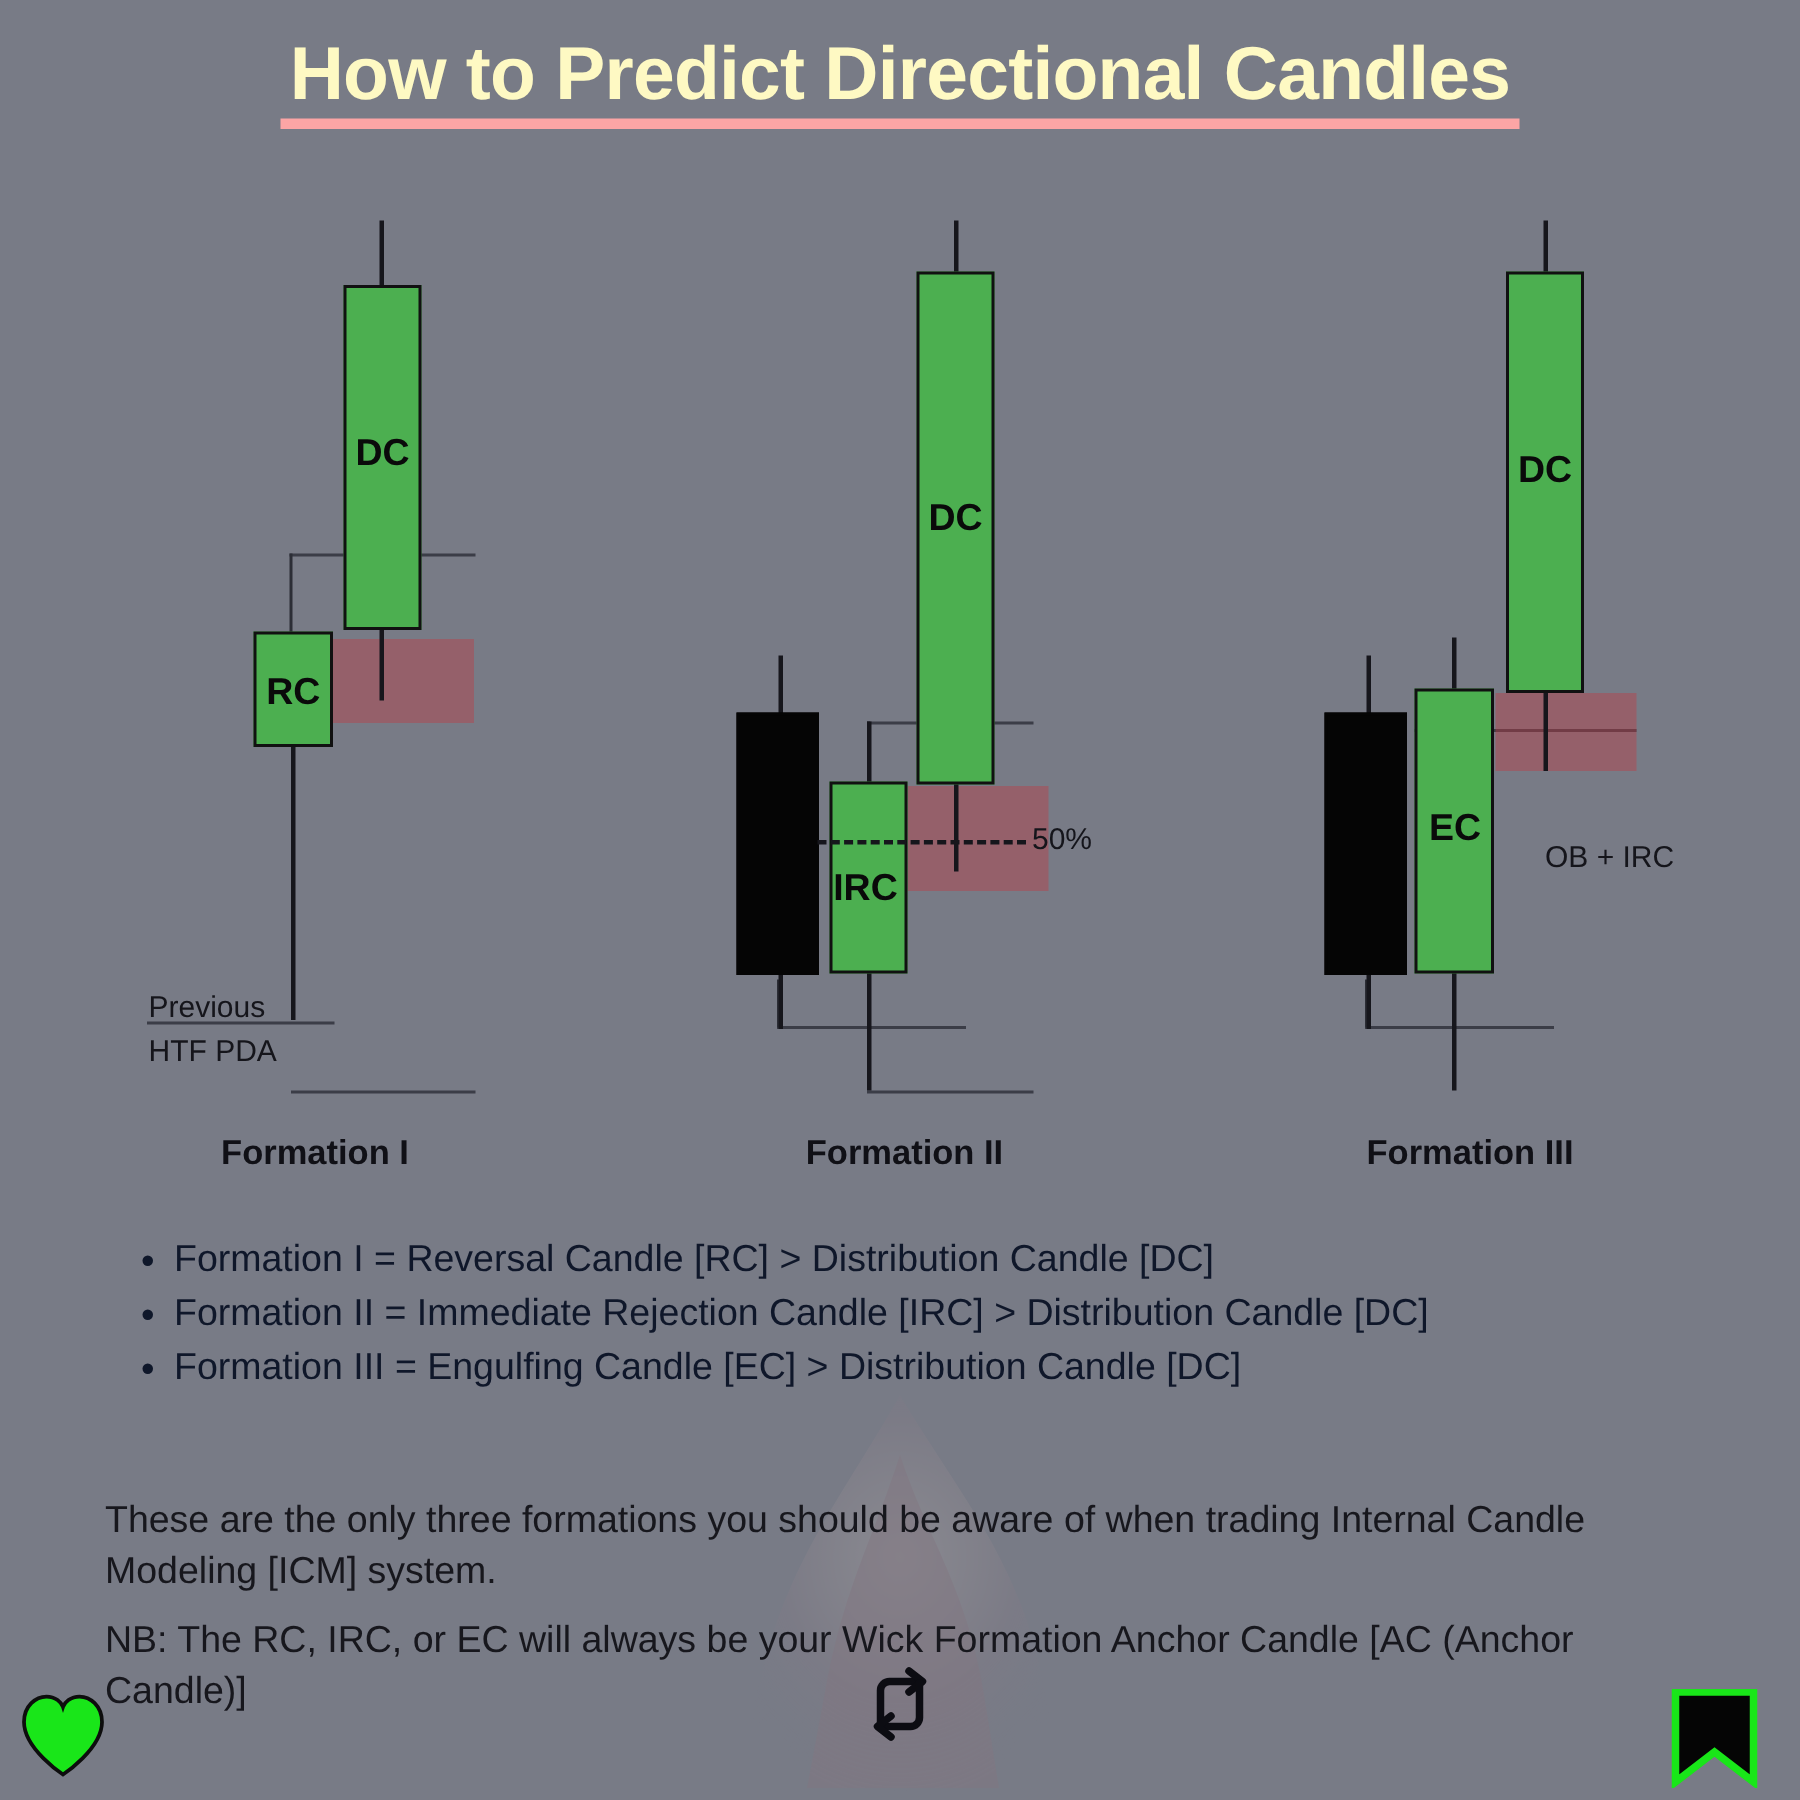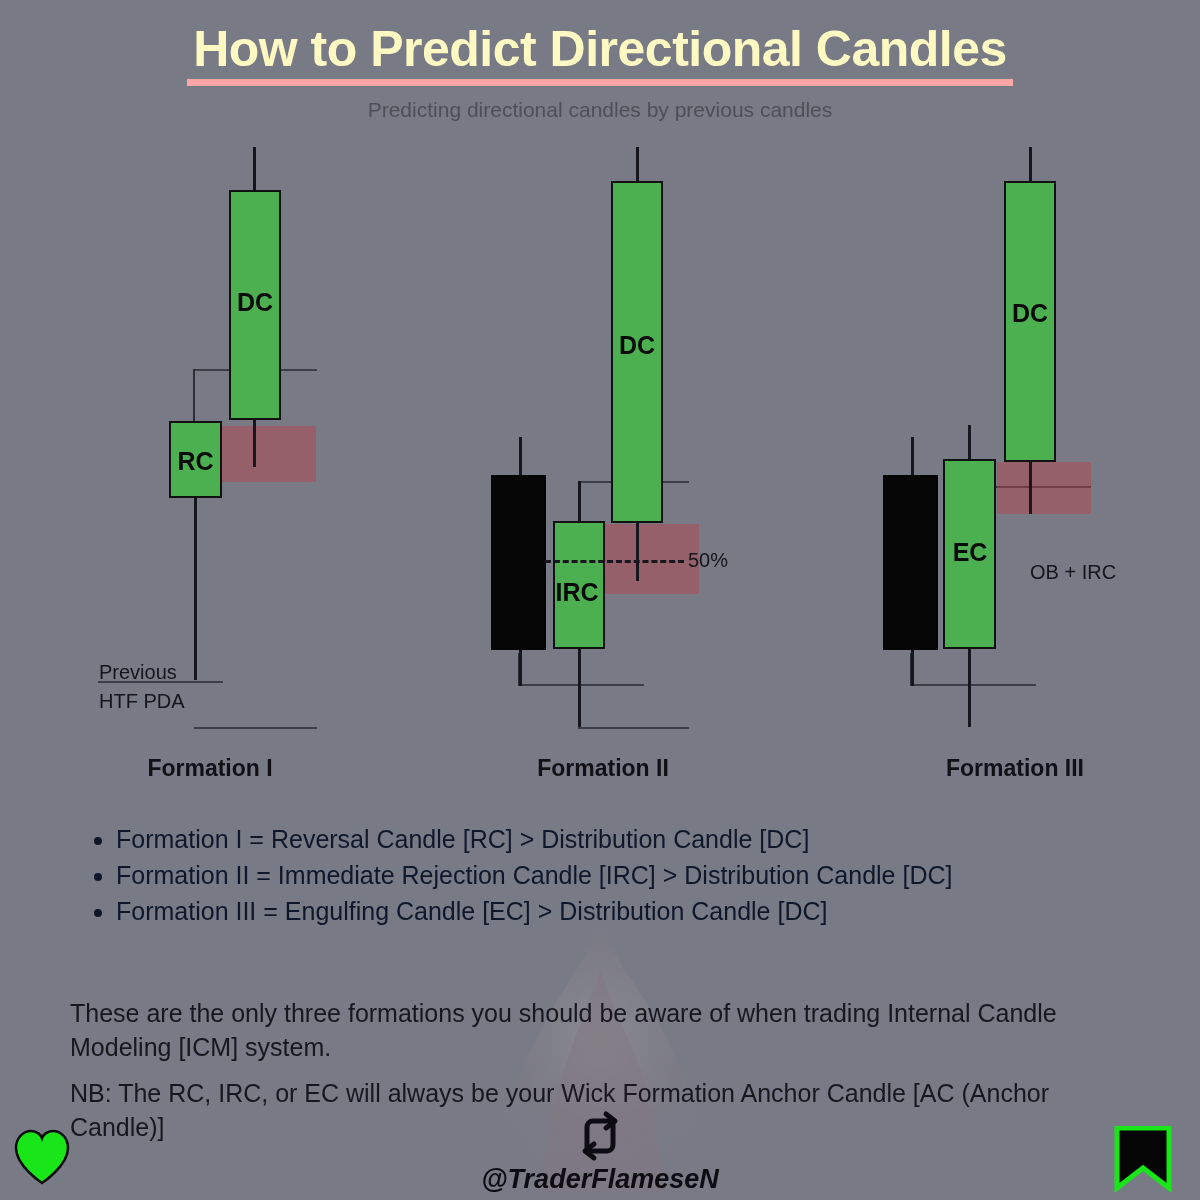--- a/index.html
+++ b/index.html
@@ -194,21 +194,20 @@
       <stop offset="60%" stop-color="#8d7a86"></stop>
       <stop offset="100%" stop-color="#787b86" stop-opacity="0"></stop>
     </radialGradient>
   </defs>
   <path d="M170 0 C205 60 250 110 265 190 L285 270 L55 270 L78 185 C96 108 138 58 170 0 Z" fill="url(#wmg)"></path>
   <path d="M170 40 C188 95 215 130 226 200 L236 262 L108 262 L120 198 C132 130 152 96 170 40 Z" fill="#b4606a" opacity="0.5"></path>
 </svg>
 
 <div id="header">
   <div id="title">How to Predict Directional Candles</div>
-  <div id="subtitle">Predicting directional candles by previous candles</div>
 </div>
 
 <div id="stage">
 
   <div class="wick" style="left:194px; top:440px; height:240px;"></div>
 
   <div class="guide-h" style="left:193px; top:369px; width:124px;"></div>
   <div class="guide-v" style="left:193px; top:369px; height:62px;"></div>
 
   <div class="guide-h" style="left:98px; top:681px; width:125px;"></div>
@@ -273,21 +272,21 @@
   <div class="candle-body bull" style="left:943px; top:459px; width:53px; height:190px;"></div>
   <div class="cand-label" style="left:936px; top:538px; width:68px;">EC</div>
 
   <div class="wick" style="left:1029px; top:147px; height:36px;"></div>
   <div class="wick" style="left:1029px; top:460px; height:54px;"></div>
   <div class="candle-body bull" style="left:1004px; top:181px; width:52px; height:281px;"></div>
   <div class="cand-label" style="left:1004px; top:299px; width:52px;">DC</div>
 
   <div class="annot" style="left:1030px; top:561px;">OB + IRC</div>
 
-  <div class="formation-label" style="left:980px; top:755px;margin-left:35px;">Formation III</div>
+  <div class="formation-label" style="left:980px; top:755px;">Formation III</div>
 </div>
 
 <div id="bullets">
   <ul>
     <li>Formation I = Reversal Candle [RC] &gt; Distribution Candle [DC]</li>
     <li>Formation II = Immediate Rejection Candle [IRC] &gt; Distribution Candle [DC]</li>
     <li>Formation III = Engulfing Candle [EC] &gt; Distribution Candle [DC]</li>
   </ul>
 </div>
 
@@ -298,18 +297,17 @@
   <path d="M30 55 C30 55 4 38 4 20 C4 9 12 3 19 3 C25 3 29 7 30 10 C31 7 35 3 41 3 C48 3 56 9 56 20 C56 38 30 55 30 55 Z" fill="#19e619" stroke="#0d0d0d" stroke-width="2.5"></path>
 </svg>
 
 <div id="footer-center">
   <svg id="repost-icon" width="54" height="52" viewBox="0 0 54 52">
     <path d="M14 40 L14 17 A6 6 0 0 1 20 11 L40 11" fill="none" stroke="#0c0c12" stroke-width="5" stroke-linecap="round"></path>
     <path d="M33 4 L42 11 L33 18" fill="none" stroke="#0c0c12" stroke-width="5" stroke-linecap="round" stroke-linejoin="round"></path>
     <path d="M40 12 L40 35 A6 6 0 0 1 34 41 L14 41" fill="none" stroke="#0c0c12" stroke-width="5" stroke-linecap="round"></path>
     <path d="M21 34 L12 41 L21 48" fill="none" stroke="#0c0c12" stroke-width="5" stroke-linecap="round" stroke-linejoin="round"></path>
   </svg>
-  <div id="handle">@TraderFlameseN</div>
 </div>
 
 <svg id="footer-bookmark" viewBox="0 0 62 66">
   <path d="M5 2 L57 2 L57 62 L31 42 L5 62 Z" fill="#050505" stroke="#19e619" stroke-width="5"></path>
 </svg>
 
 </body></html>

